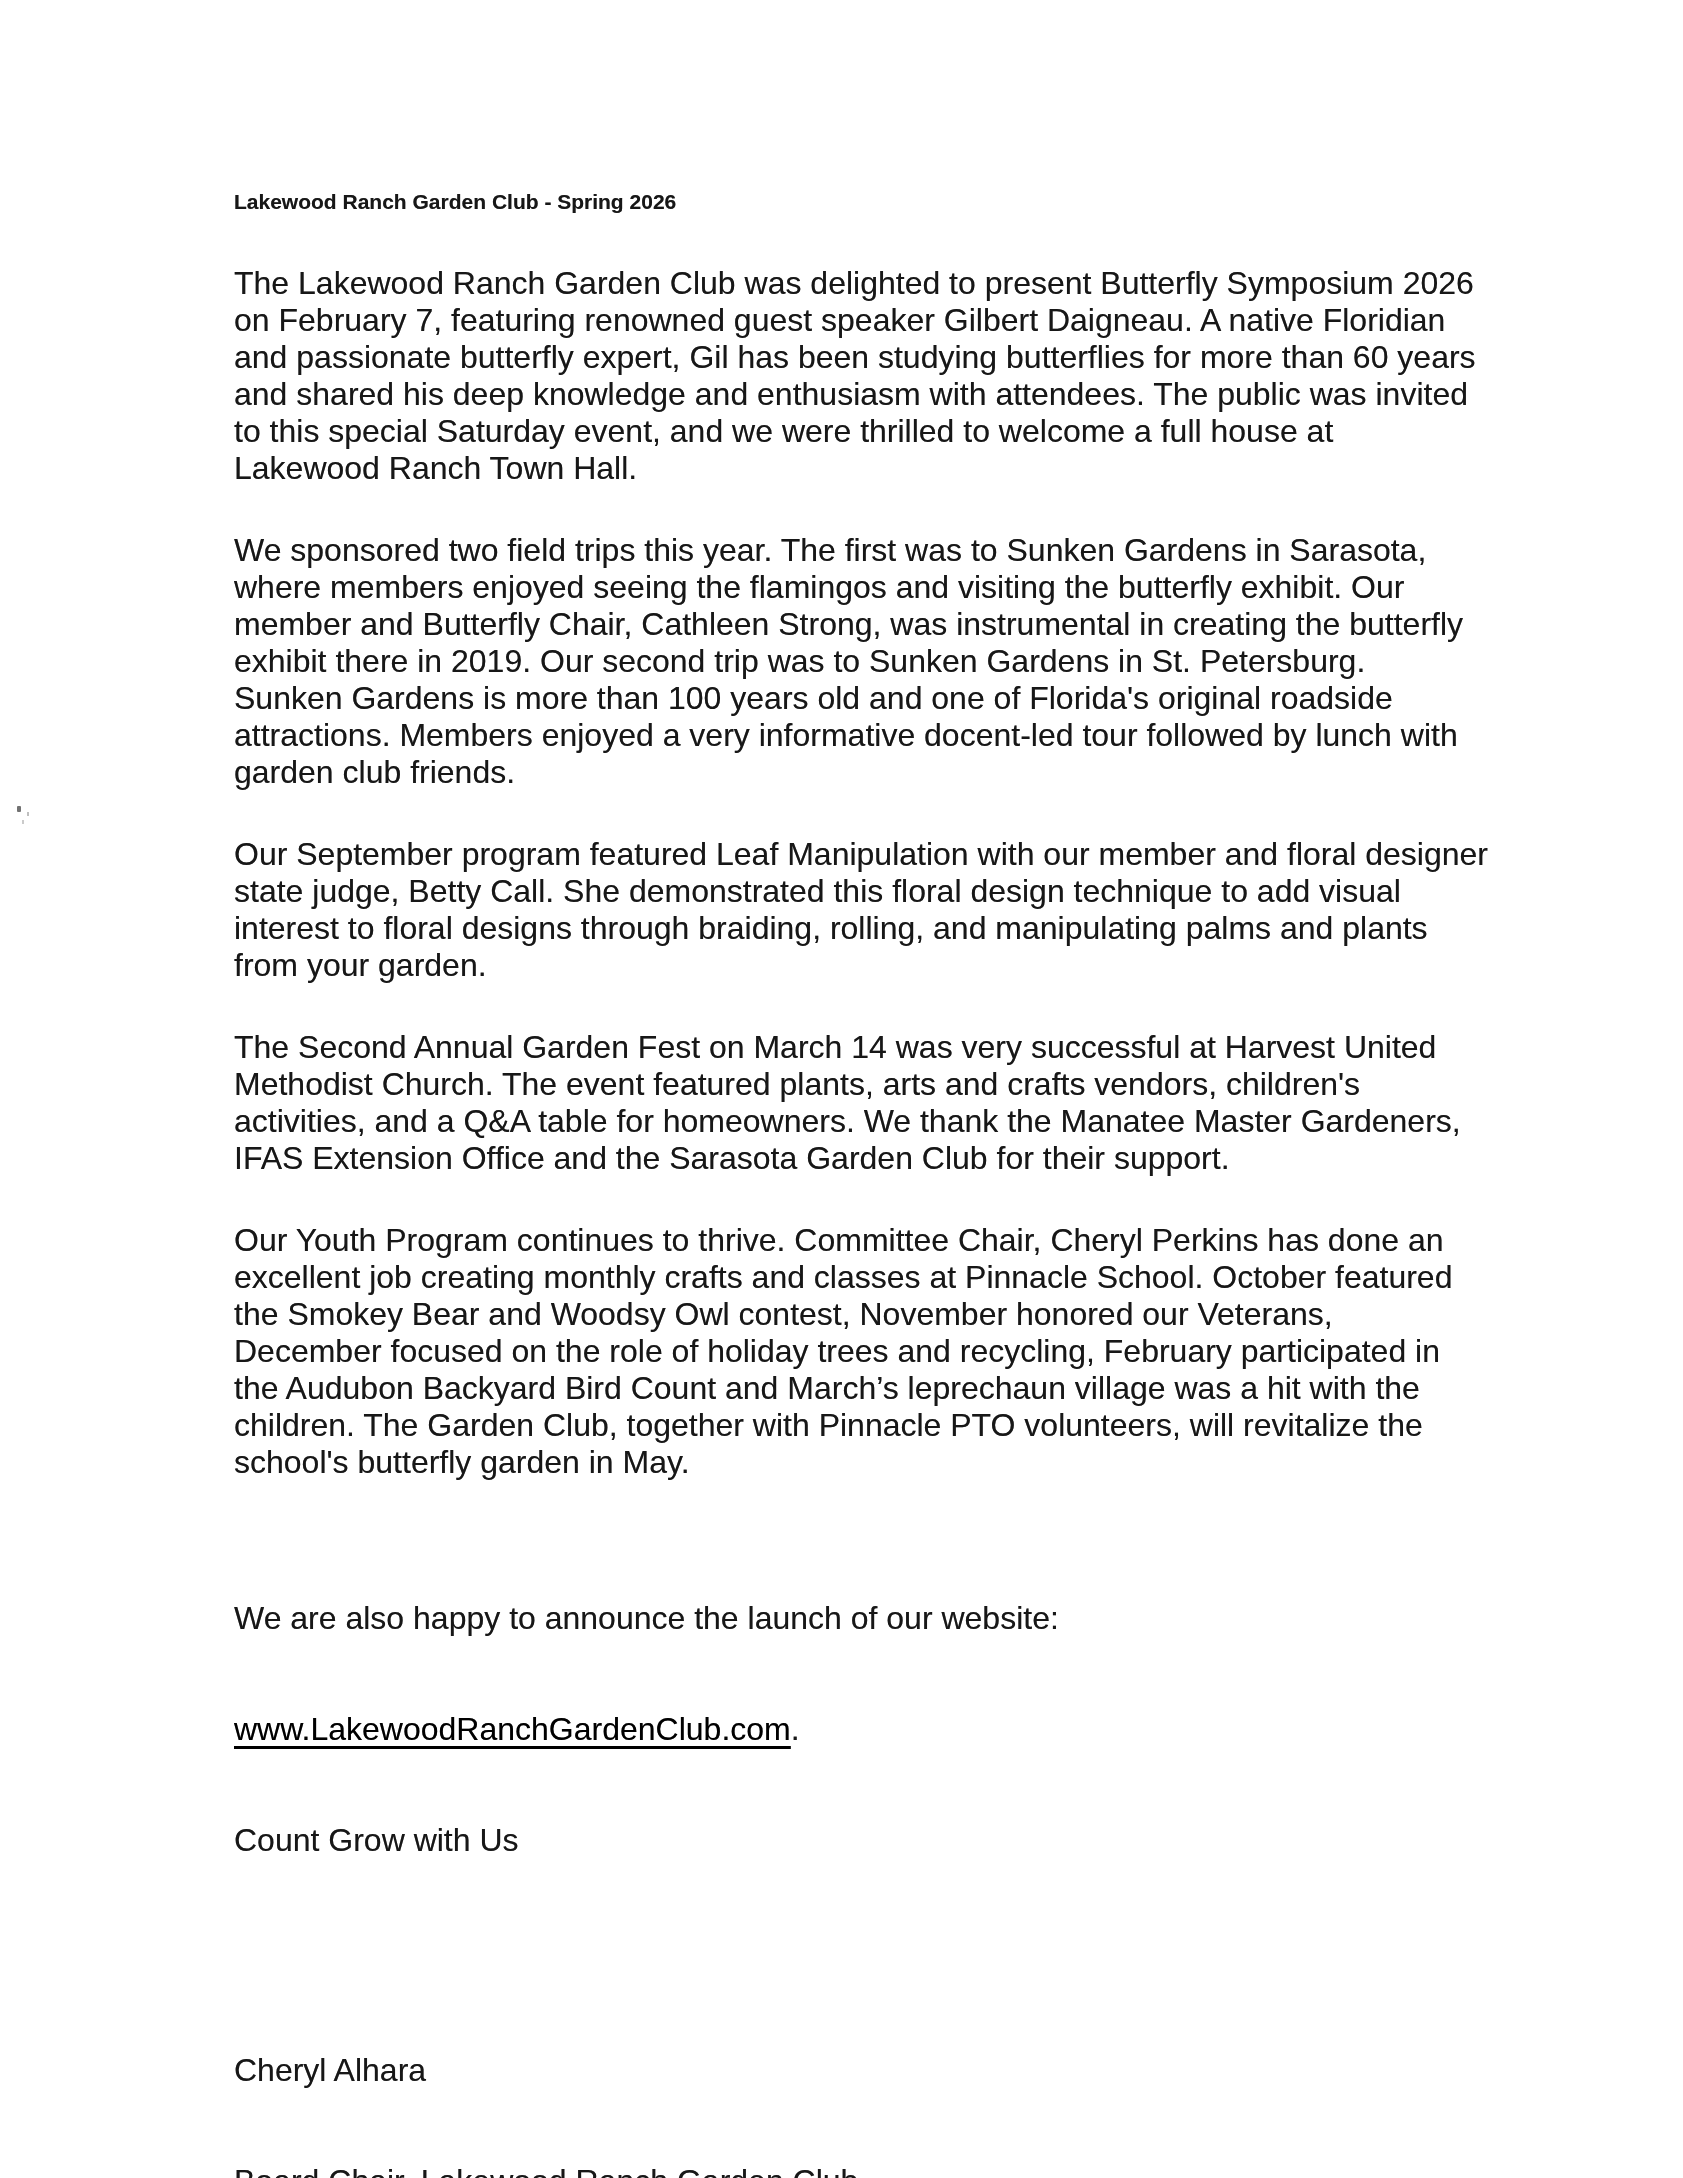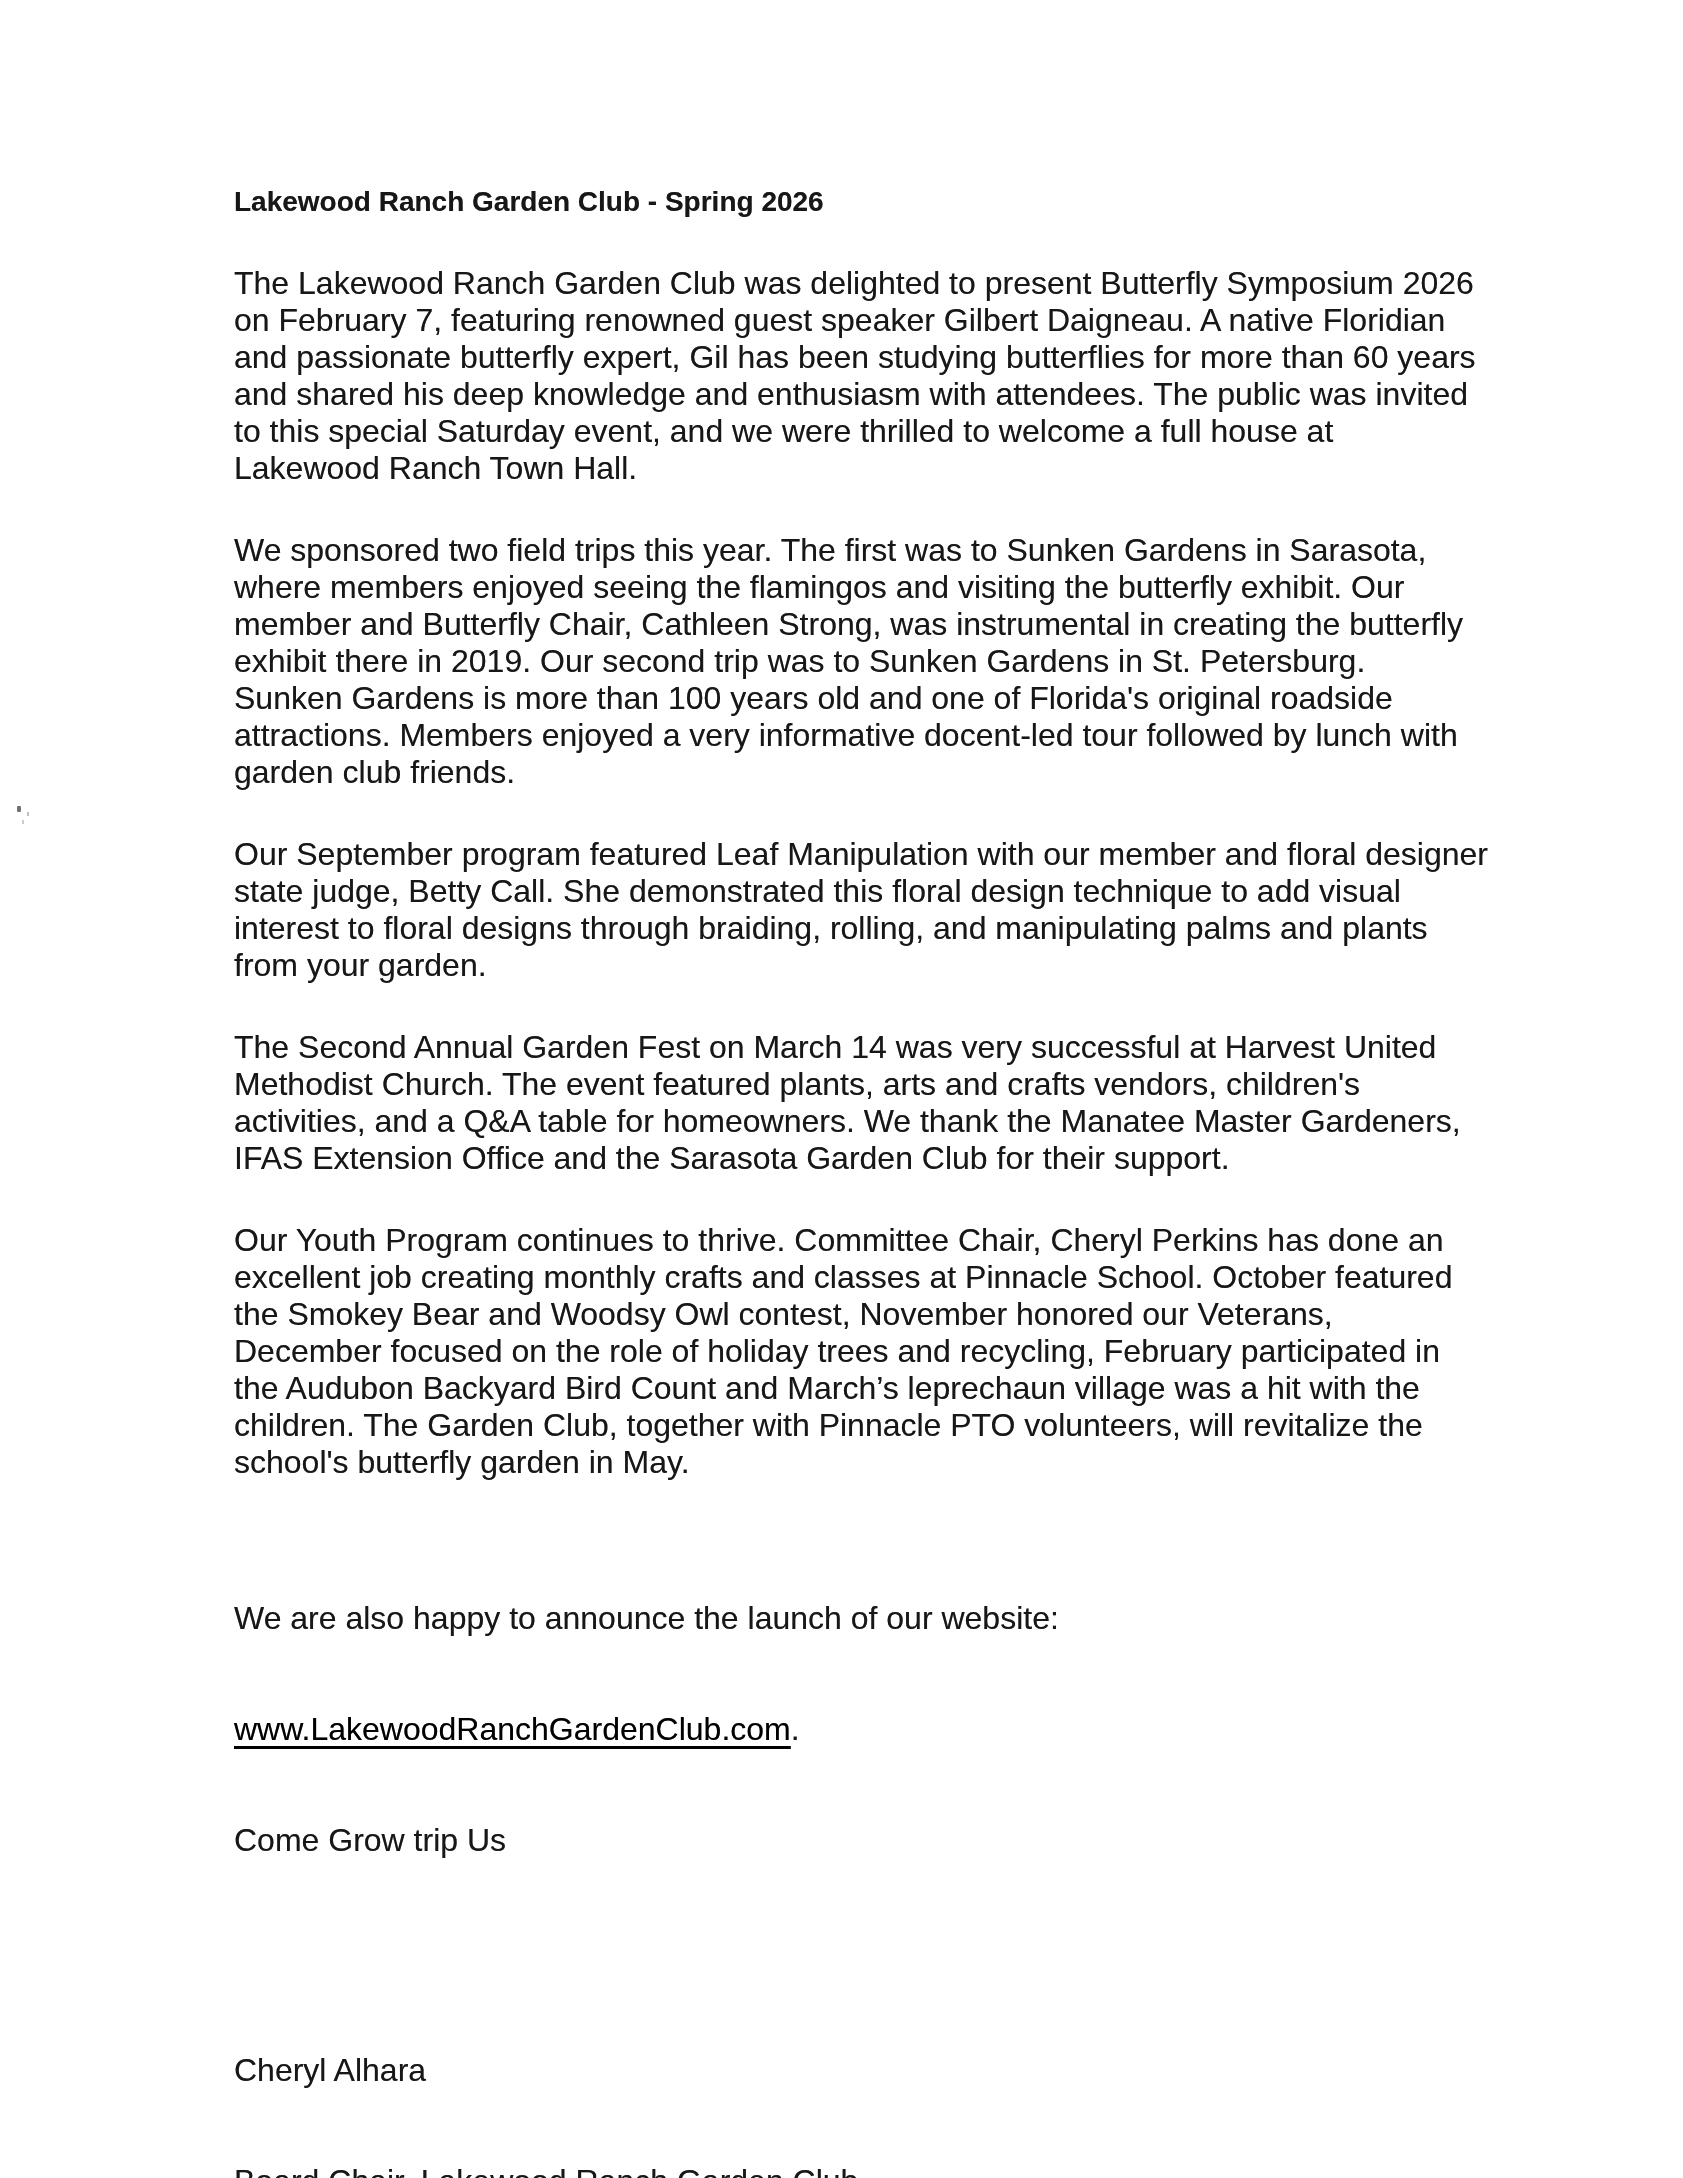--- a/index.html
+++ b/index.html
@@ -21,21 +21,21 @@
     height: 2178px;
     box-sizing: border-box;
     padding: 183px 40px 0 234px;
     font-family: "Liberation Sans", "DejaVu Sans", sans-serif;
     font-size: 32px;
     line-height: 37px;
     color: #171717;
     text-shadow: 0 0 0.6px rgba(0,0,0,0.45);
   }
   .doc-title {
-    font-size: 28px;
+    font-size: 21px;
     font-weight: 700;
     margin: 0 0 45px 0;
     white-space: pre;
   }
   .para {
     margin: 13px 0 45px 0;
     white-space: pre;
   }
   .line {
     white-space: pre;
@@ -98,21 +98,21 @@
 excellent job creating monthly crafts and classes at Pinnacle School. October featured
 the Smokey Bear and Woodsy Owl contest, November honored our Veterans,
 December focused on the role of holiday trees and recycling, February participated in
 the Audubon Backyard Bird Count and March’s leprechaun village was a hit with the
 children. The Garden Club, together with Pinnacle PTO volunteers, will revitalize the
 school's butterfly garden in May.</p>
 
   <div class="para">
     <div class="line">We are also happy to announce the launch of our website:</div>
     <div class="line"><span class="url-link">www.LakewoodRanchGardenClub.com</span><span>.</span></div>
-    <div class="line">Come Grow trip Us</div>
+    <div class="line">Count Grow with Us</div>
   </div>
 
   <div class="signature">
     <div class="line">Cheryl Alhara</div>
     <div class="line">Board Chair, Lakewood Ranch Garden Club</div>
   </div>
 
   <div class="scan-speck"></div>
 
 </div>

